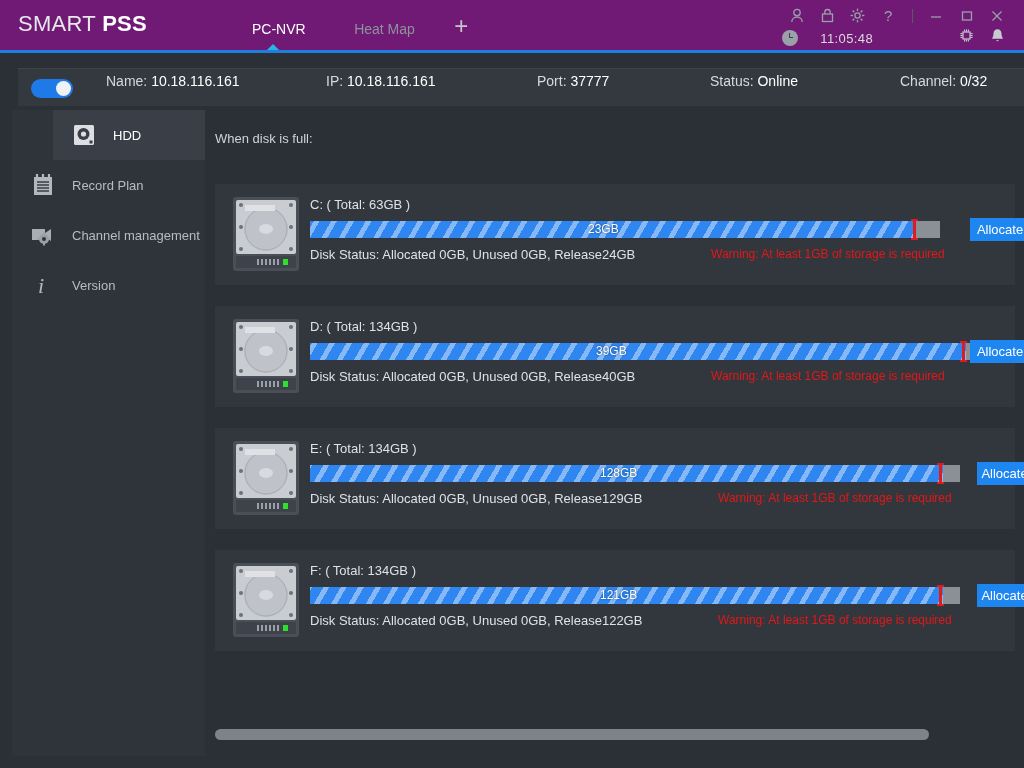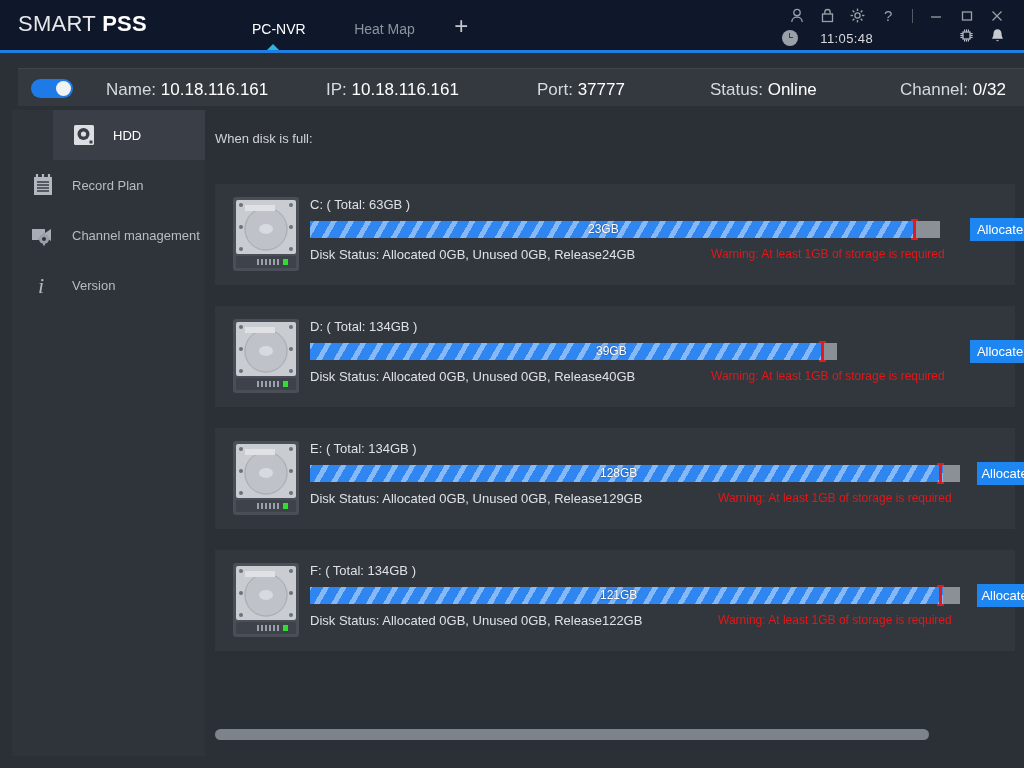--- a/index.html
+++ b/index.html
@@ -6,21 +6,21 @@
   html, body {
     width: 1024px; height: 768px;
     background: #2b2f36;
     font-family: "Liberation Sans", sans-serif;
     overflow: hidden;
   }
 
   
   .titlebar {
     position: absolute; left: 0; top: 0; width: 1024px; height: 52px;
-    background: #0f172a;
+    background: #701a75;
   }
   .logo {
     position: absolute; left: 18px; top: 11px;
     font-size: 22px; color: #e6e8ea; letter-spacing: .3px;
     white-space: nowrap;
   }
   .logo b { font-weight: bold; color: #ffffff; }
   .logo span.light { font-weight: normal; }
 
   .tabs { position: absolute; left: 230px; top: 12px; height: 40px; }
@@ -86,21 +86,21 @@
   .toggle {
     position: absolute; left: 13px; top: 10px;
     width: 42px; height: 19px; border-radius: 10px; background: #1e7ae6;
   }
   .toggle .knob {
     position: absolute; right: 2px; top: 2px;
     width: 15px; height: 15px; border-radius: 50%;
     background: #f0f1f2;
   }
   .devfield {
-    position: absolute; top: 11px; font-size: 17px; color: #d6d9dd;
+    position: absolute; top: 4px; font-size: 14px; color: #d6d9dd;
     white-space: nowrap;
     text-align: right;
   }
   .devfield .k { color: #d6d9dd; }
   .devfield .v { color: #ffffff; }
 
   
   .sidebar {
     position: absolute; left: 12px; top: 110px; width: 193px; height: 646px;
     background: #2f343b;
@@ -446,21 +446,21 @@
               <rect x="30" y="64" width="2" height="6"></rect>
               <rect x="34" y="64" width="2" height="6"></rect>
               <rect x="38" y="64" width="2" height="6"></rect>
               <rect x="42" y="64" width="2" height="6"></rect>
               <rect x="46" y="64" width="2" height="6"></rect>
             </g>
           <rect x="52" y="64" width="5" height="6" fill="#2ee02e"></rect>
         </svg>
       </div>
       <div class="disktitle">D: ( Total: 134GB )</div>
-      <div class="bar" style="width:527px;padding-left:36px;">
+      <div class="bar" style="width:673px;padding-left:36px;">
         <div class="barfill" style="width:97.5%;"></div>
         <div class="barlabel" style="left:286px;">39GB</div>
         <div class="barhandle" style="left:96.9%;"></div>
       </div>
       <div class="diskstatus">Disk Status:  Allocated 0GB, Unused 0GB, Release40GB</div>
       <div class="warning" style="left:496px;">Warning: At least 1GB of storage is required</div>
       <div class="allocbtn" style="left:755px;width:60px;">Allocate</div>
     </div>
 
     <div class="diskrow">

